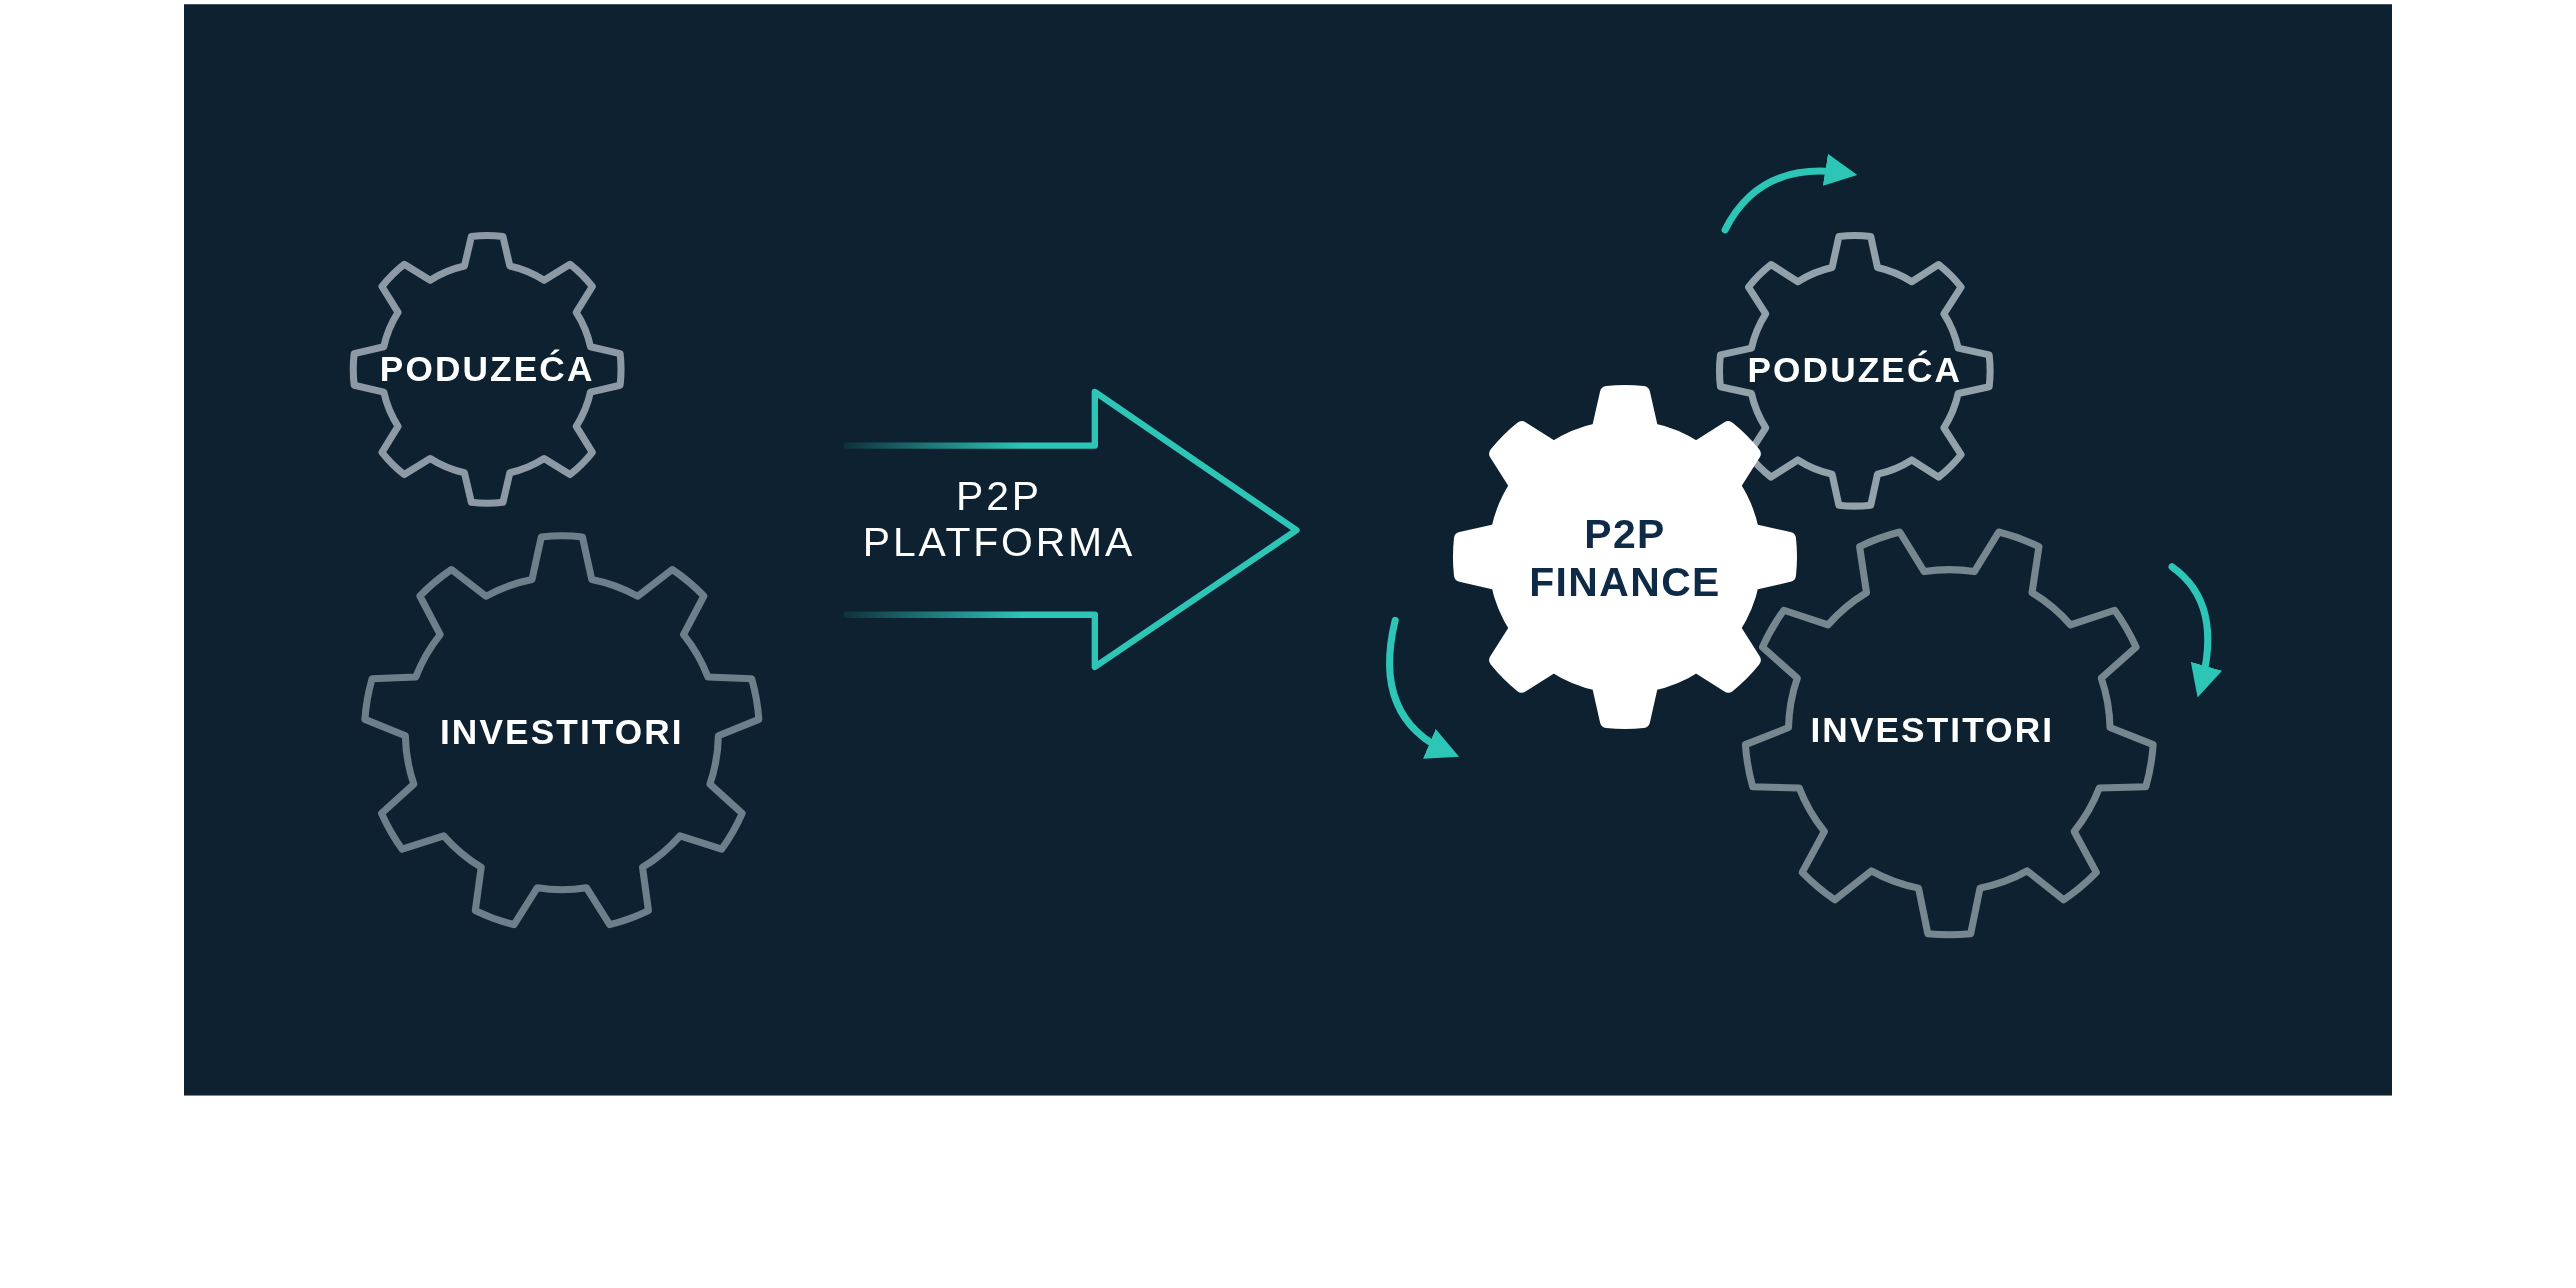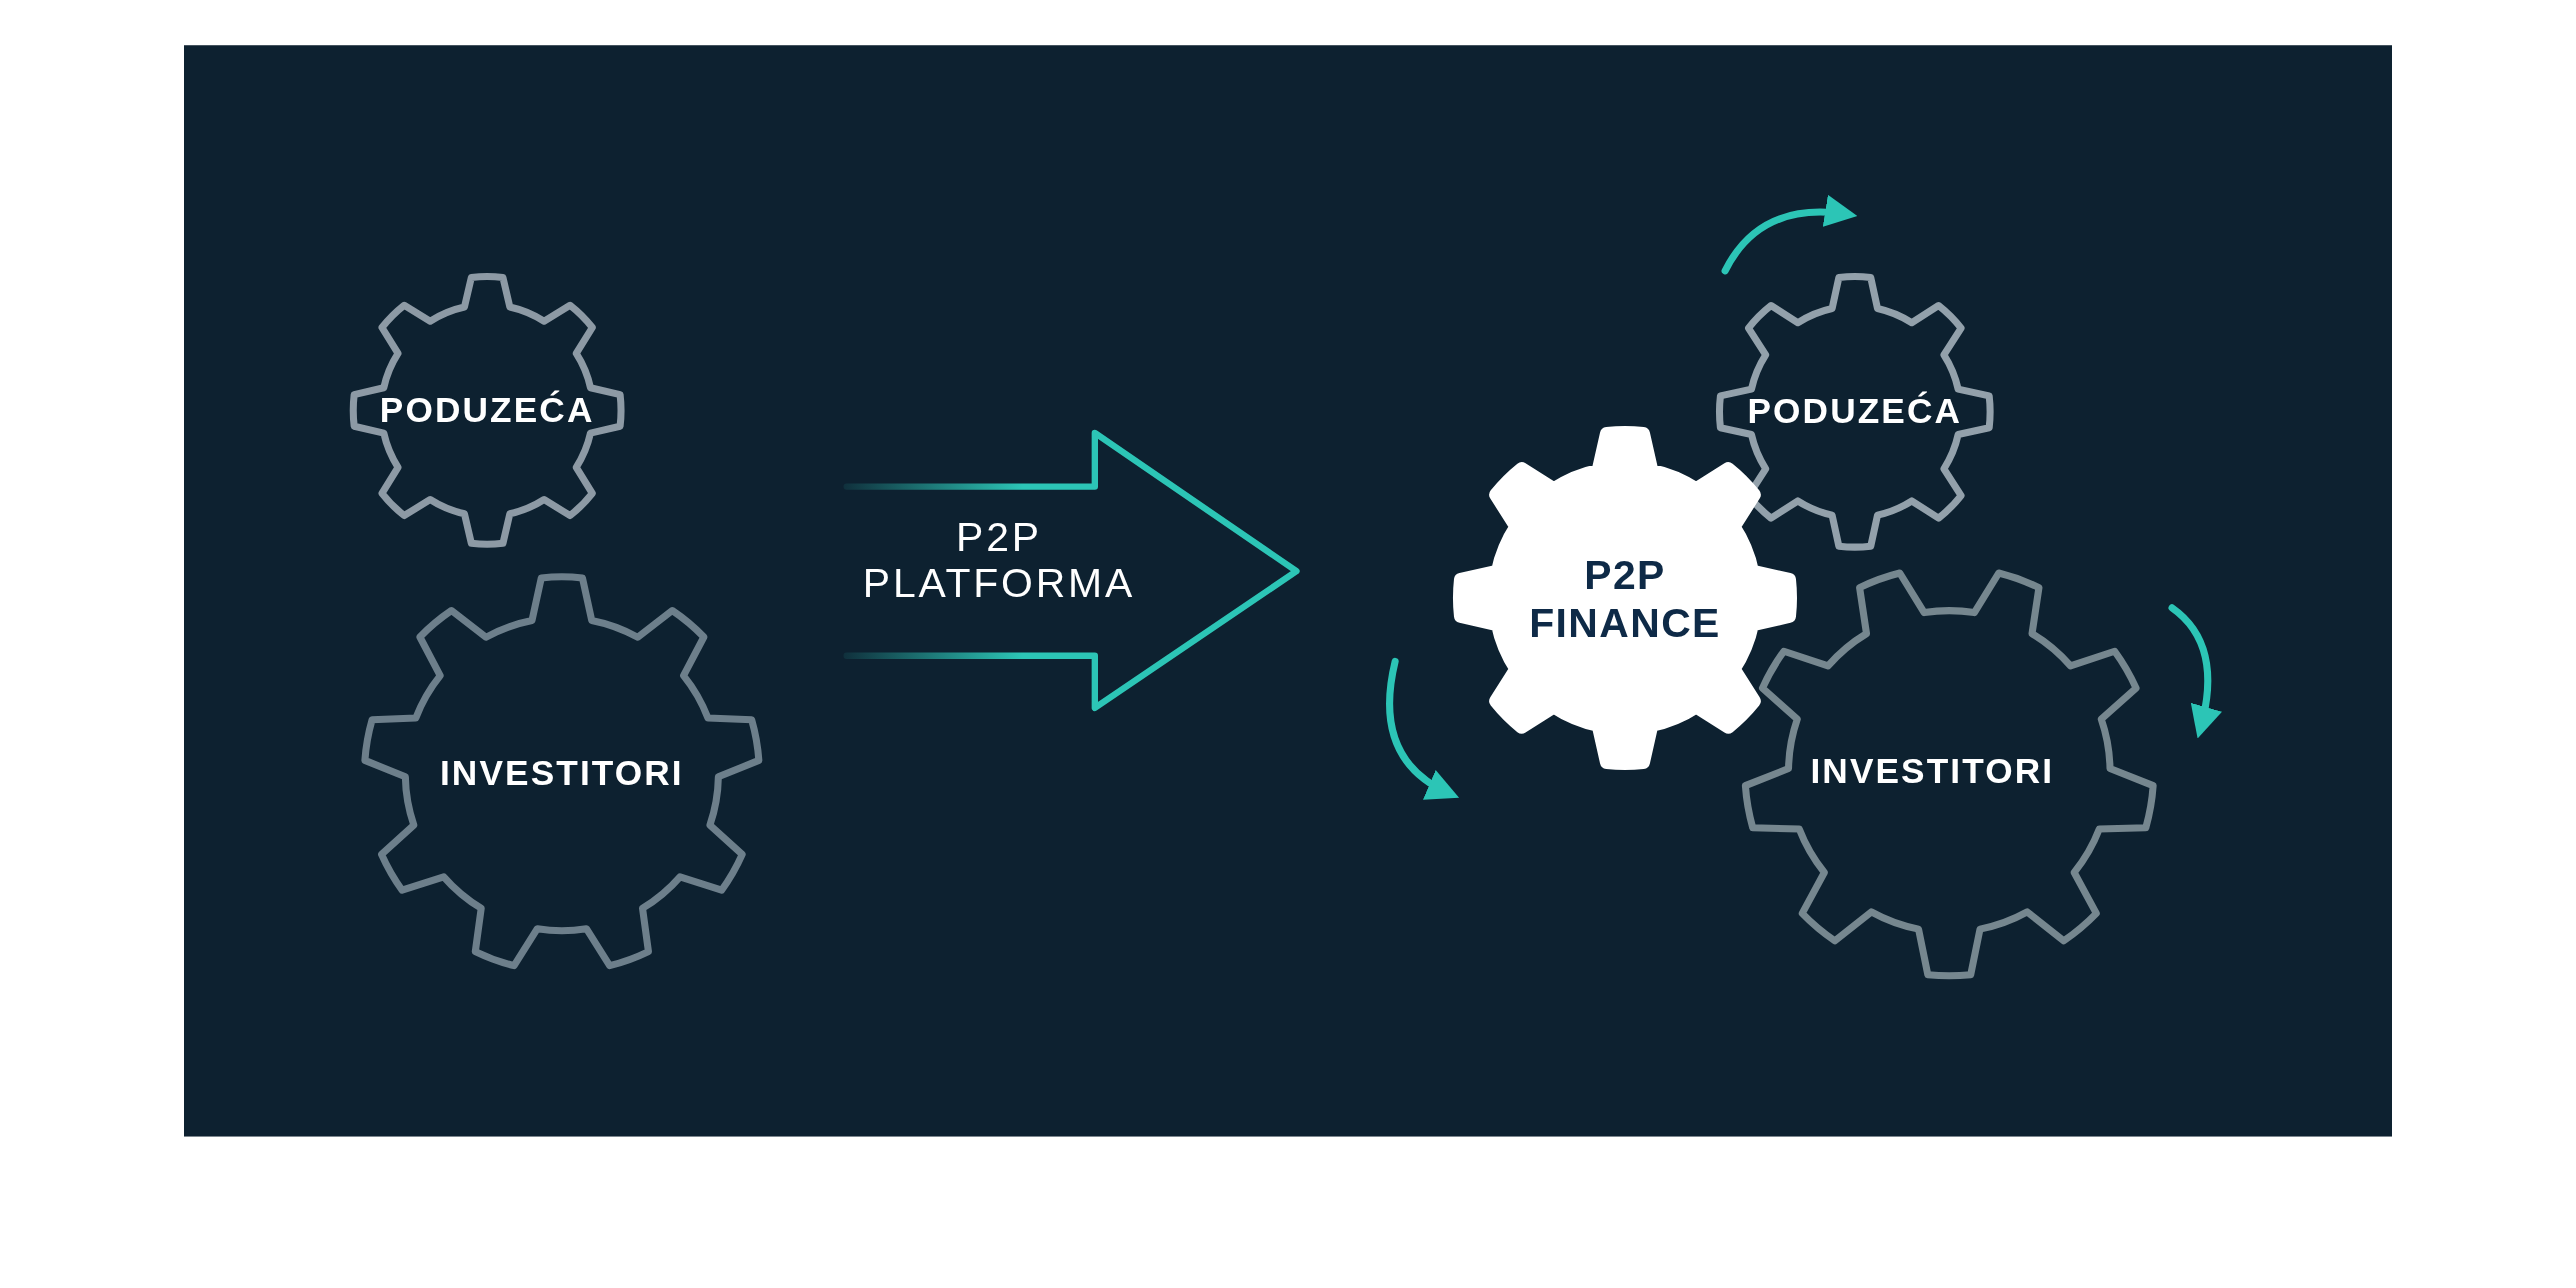--- a/index.html
+++ b/index.html
@@ -2,21 +2,20 @@
 <html style="font-size:10px"><head>
 <meta charset="utf-8">
 <style>
   html, body { margin: 0; padding: 0; background: #ffffff; }
   .canvas {
     width: 2576px;
     height: 1104px;
     position: relative;
     overflow: hidden;
     font-family: "Liberation Sans", sans-serif;
-    margin-top: 41px;
   }
   .canvas svg { display: block; width: 100%; height: 100%; }
   text { font-family: "Liberation Sans", sans-serif; }
   .gear-label { font-weight: 700; font-size: 25px; letter-spacing: 1.5px; }
   .arrow-label { font-weight: 400; font-size: 29px; letter-spacing: 2px; }
   .hub-label { font-weight: 700; font-size: 29px; letter-spacing: 1px; }
 </style>
 </head>
 <body>
 

